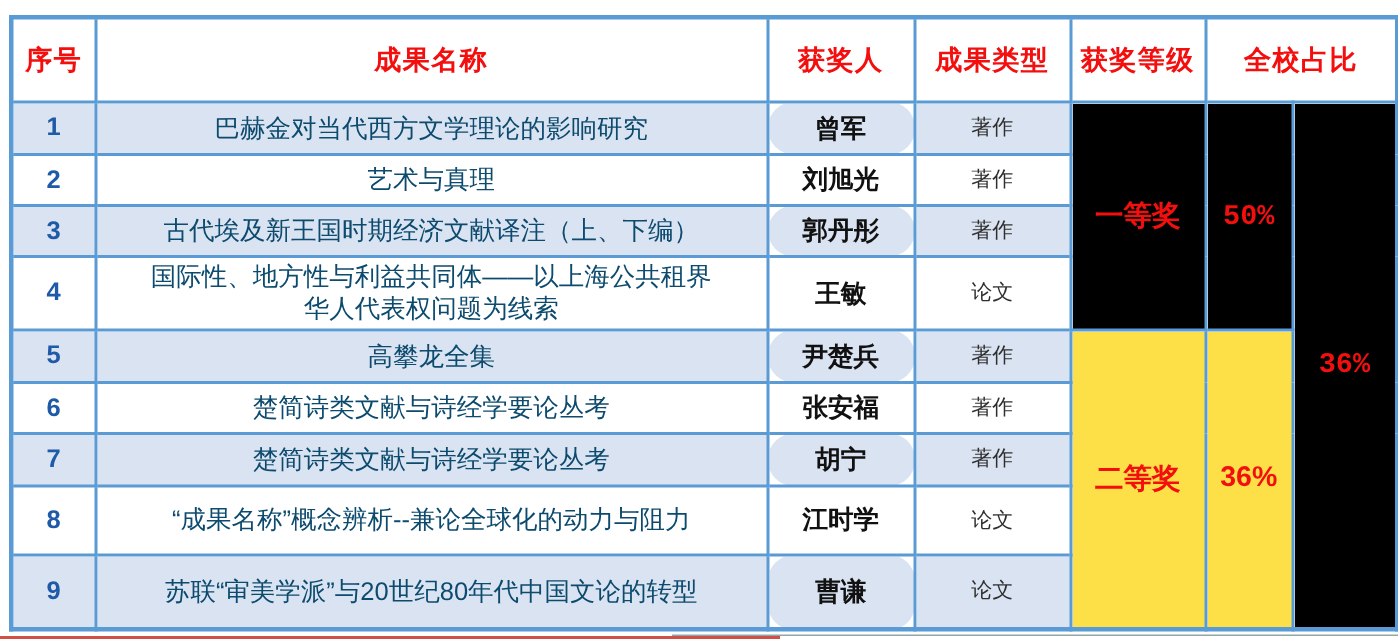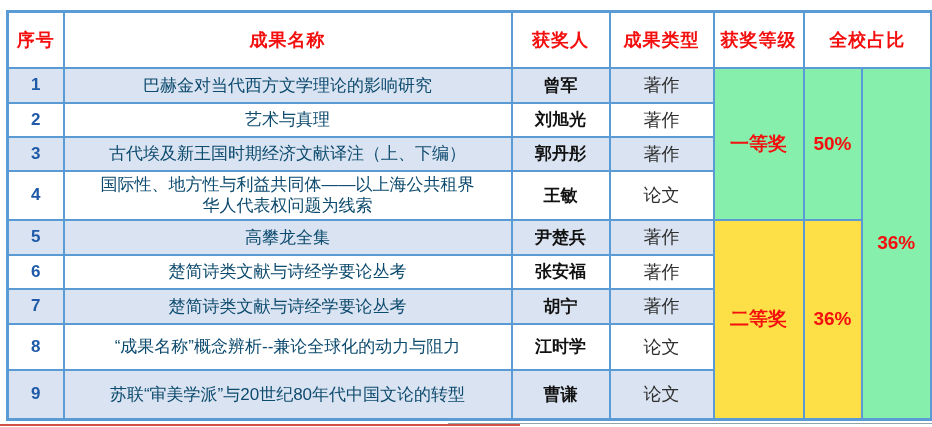--- a/index.html
+++ b/index.html
@@ -23,28 +23,28 @@
     overflow:hidden;
   }
 
   th.hdr {
     color:#f40f0f; font-weight:bold; font-size:18px;
     background:#ffffff; letter-spacing:1px;
   }
 
   td.idx  { color:#1f5aa8; font-weight:bold; font-size:17px; }
   td.name { color:#0c4a6e; font-size:17px; line-height:21px; white-space:pre-line; }
-  td.winner { color:#111111; font-weight:bold; font-size:17px; }
-  td.type { color:#2f2f2f; font-size:18px; }
+  td.winner { color:#111111; font-weight:bold; font-size:17px;border-radius:17px; }
+  td.type { color:#2f2f2f; font-size:14px; }
 
   td.big-red { color:#f40f0f; font-weight:bold; font-size:19px; }
 
   tr.band td.plain { background:#dae3f1; }
   tr.plain-row td.plain { background:#ffffff; }
-  td.m-white { background:#86efac; }
+  td.m-white { background:#000000;font-family:Liberation Mono, monospace; }
   td.m-band  { background:#fde047; }
 
   .bottom-line-red {
     position:absolute; left:0; top:424px; width:520px; height:2px;
     background:#d05045;
   }
   .bottom-line-gray {
     position:absolute; left:448px; top:422.5px; width:484px; height:1.5px;
     background:#92a7aa;
   }

